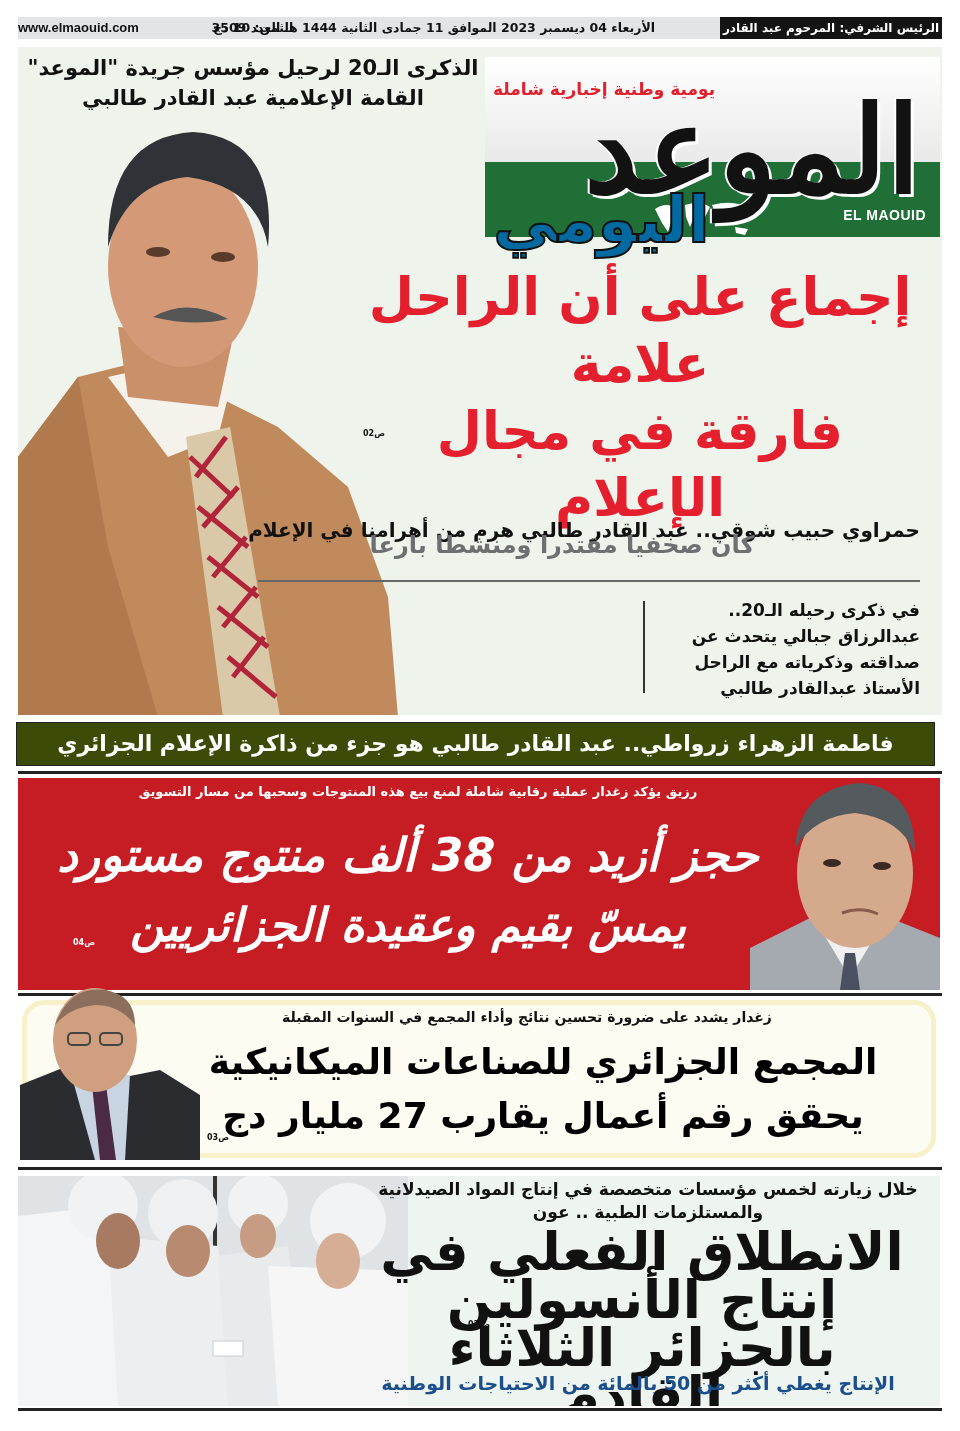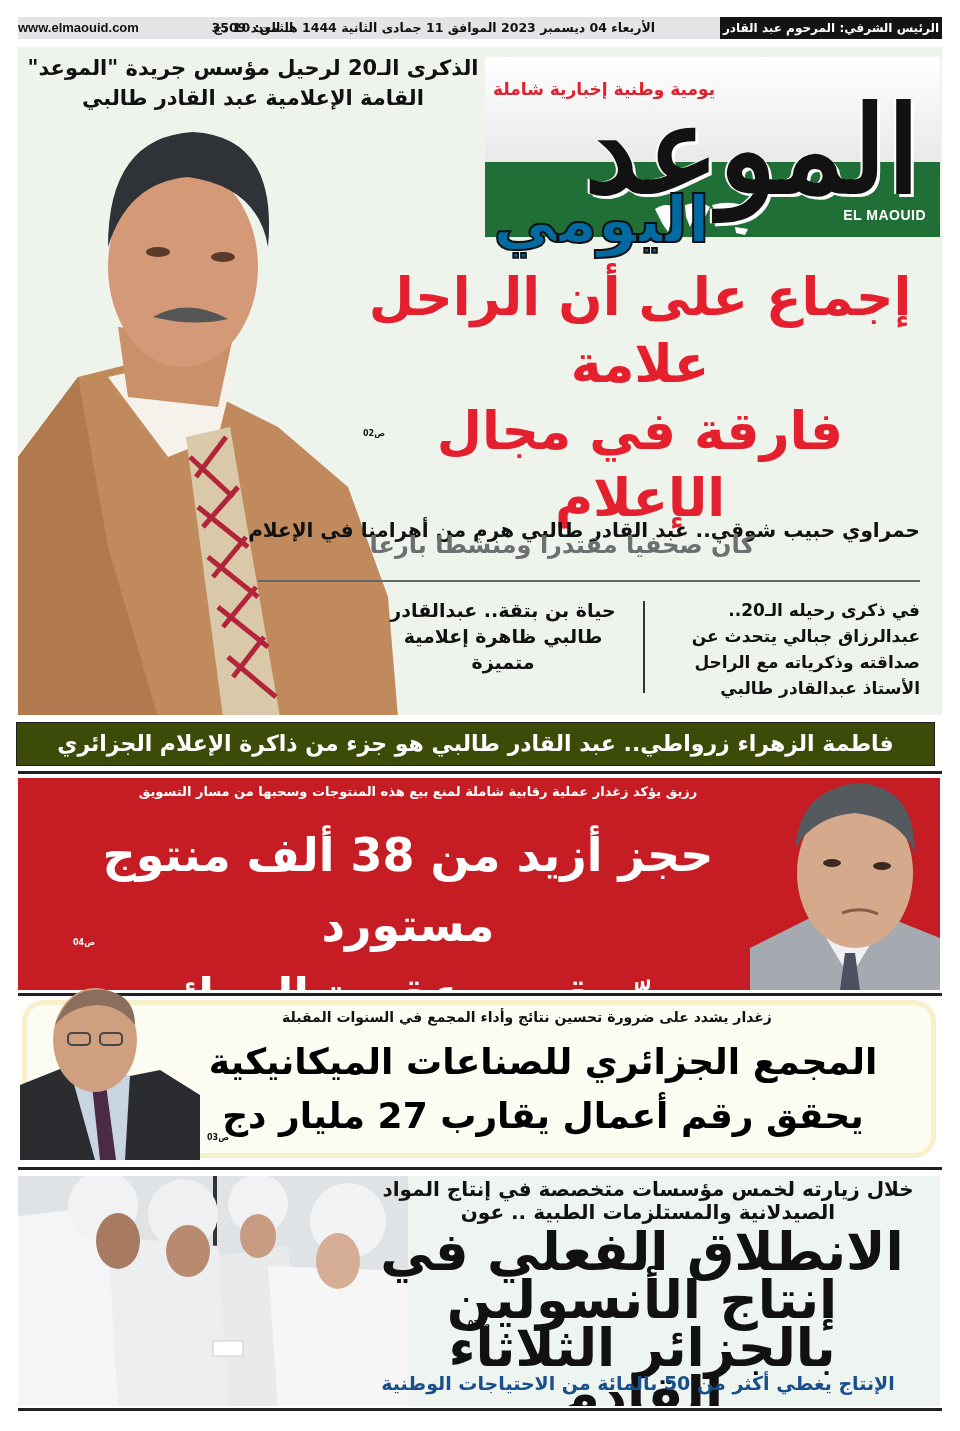--- a/index.html
+++ b/index.html
@@ -38,33 +38,33 @@
   .col-right { position: absolute; right: 22px; top: 550px; width: 270px; text-align: right; direction: rtl; font-weight: bold; font-size: 17px; line-height: 26px; color: #111; }
   .col-divider { position: absolute; left: 625px; top: 554px; width: 2px; height: 92px; background: #333; }
   .col-left { position: absolute; left: 355px; top: 550px; width: 260px; text-align: center; direction: rtl; font-weight: bold; font-size: 19px; line-height: 26px; color: #111; }
 
   .green-banner { position: absolute; left: 16px; top: 722px; width: 919px; height: 44px; background: #3c4b07; border: 1px solid #222; color: #fff; text-align: center; direction: rtl; font-weight: bold; font-size: 22px; line-height: 42px; }
   .rule-black { position: absolute; left: 18px; width: 924px; height: 3px; background: #222; }
 
   
   .red-block { position: absolute; left: 18px; top: 778px; width: 922px; height: 212px; background: #c61c24; overflow: hidden; }
   .red-kicker { position: absolute; left: 50px; top: 6px; width: 700px; text-align: center; direction: rtl; color: #fff; font-weight: bold; font-size: 13px; }
-  .red-headline { position: absolute; left: 20px; top: 42px; width: 740px; text-align: center; direction: rtl; color: #fff; font-weight: bold; font-size: 46px; line-height: 70px; letter-spacing: -1px; }
+  .red-headline { position: absolute; left: 20px; top: 42px; width: 740px; text-align: center; direction: rtl; color: #fff; font-weight: bold; font-size: 46px; line-height: 70px; letter-spacing: -1px; font-style: italic; }
   .red-photo { position: absolute; right: 0; top: 0; width: 190px; height: 212px; }
 
   
   .cream-block { position: absolute; left: 22px; top: 1000px; width: 914px; height: 158px; background: #fdfcf3; border: 5px solid #f7f0c8; border-radius: 22px; }
   .cream-kicker { position: absolute; left: 180px; top: 4px; width: 640px; text-align: center; direction: rtl; font-weight: bold; font-size: 14px; color: #111; }
   .cream-headline { position: absolute; right: 28px; top: 30px; width: 720px; text-align: center; direction: rtl; font-weight: bold; font-size: 36px; line-height: 54px; color: #000000; letter-spacing: -0.5px; }
   .cream-photo { position: absolute; left: 10px; top: 985px; width: 190px; height: 175px; }
 
   
   .bottom-block { position: absolute; left: 18px; top: 1176px; width: 922px; height: 230px; background: #eef4ef; overflow: hidden; }
   .bottom-photo { position: absolute; left: 0; top: 0; width: 390px; height: 230px; }
-  .bottom-kicker { position: absolute; right: 22px; top: 2px; width: 540px; text-align: center; direction: rtl; font-weight: bold; font-size: 20px; line-height: 23px; color: #111; }
+  .bottom-kicker { position: absolute; right: 22px; top: 2px; width: 540px; text-align: center; direction: rtl; font-weight: bold; font-size: 17px; line-height: 23px; color: #111; }
   .bottom-headline { position: absolute; right: 28px; top: 52px; width: 540px; text-align: center; direction: rtl; font-weight: bold; font-size: 53px; line-height: 48px; color: #111; letter-spacing: -0.5px; }
   .bottom-sub { position: absolute; right: 22px; top: 196px; width: 560px; text-align: center; direction: rtl; font-weight: bold; font-size: 19px; color: #1a4f8c; }
 </style>
 </head>
 <body>
 
 <div class="topbar">
   <div class="chief">الرئيس الشرفي: المرحوم عبد القادر طالبي</div>
   <div class="date">الأربعاء 04 ديسمبر 2023 الموافق 11 جمادى الثانية 1444 هـ العدد 3509</div>
   <div class="price">الثمن: 10 دج</div>
@@ -115,21 +115,20 @@
     <div>فارقة في مجال الإعلام</div>
   </div>
   <div class="pg-ref-inline" style="left:345px; top:382px;">ص02</div>
 
   <div class="sub1">حمراوي حبيب شوقي.. عبد القادر طالبي هرم من أهرامنا في الإعلام</div>
   <div class="sub2">كان صحفيا مقتدرا ومنشطا بارعا</div>
   <div class="rule1"></div>
 
   <div class="col-right">في ذكرى رحيله الـ20.. عبدالرزاق جبالي يتحدث عن صداقته وذكرياته مع الراحل الأستاذ عبدالقادر طالبي</div>
   <div class="col-divider"></div>
-  <div class="col-left">حياة بن بتقة.. عبدالقادر طالبي ظاهرة إعلامية متميزة</div>
 </div>
 
 <div class="green-banner">فاطمة الزهراء زرواطي.. عبد القادر طالبي هو جزء من ذاكرة الإعلام الجزائري</div>
 <div class="rule-black" style="top:771px;"></div>
 
 <div class="red-block">
   <div class="red-kicker">رزيق يؤكد زغدار عملية رقابية شاملة لمنع بيع هذه المنتوجات وسحبها من مسار التسويق</div>
   <div class="red-headline">
     <div>حجز أزيد من 38 ألف منتوج مستورد</div>
     <div>يمسّ بقيم وعقيدة الجزائريين</div>

